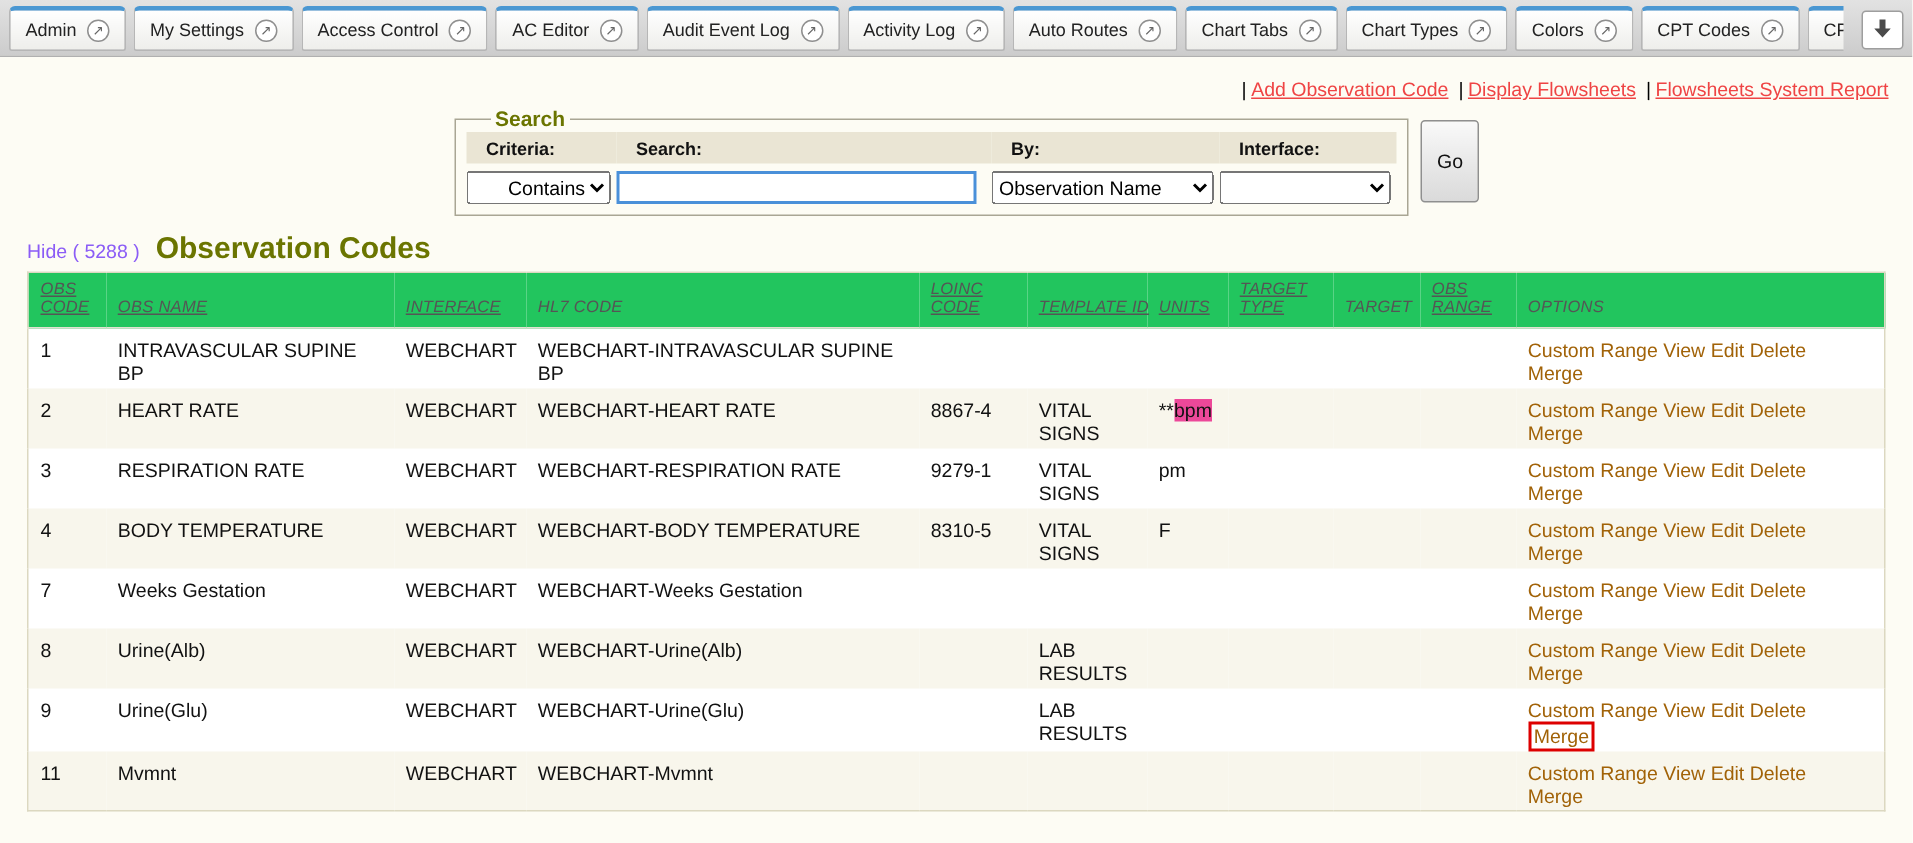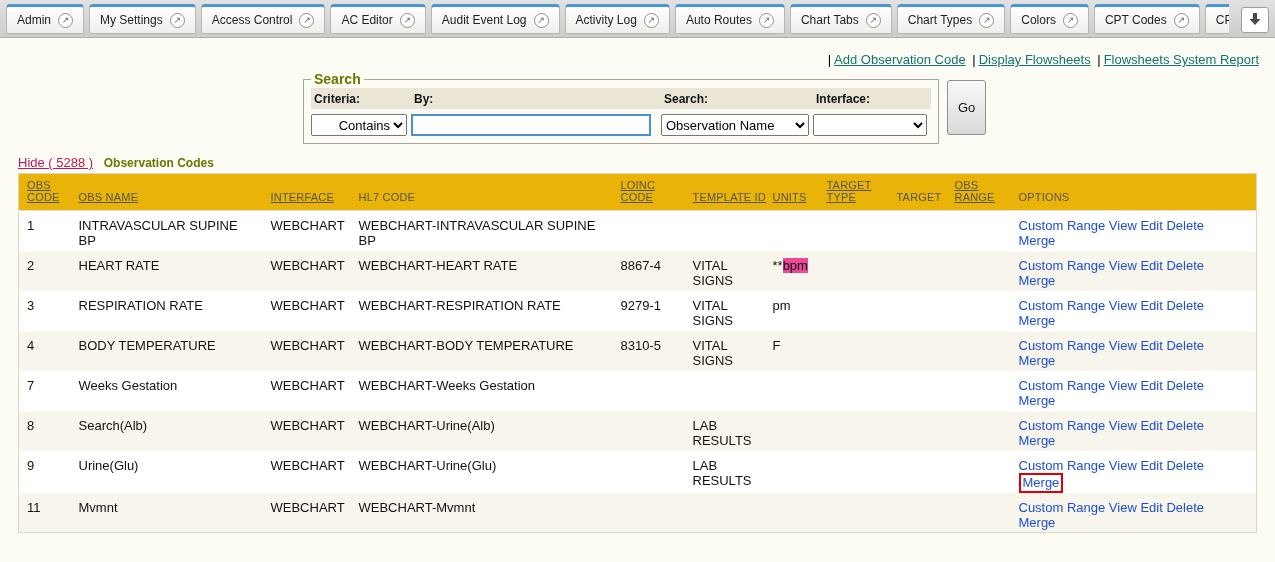--- a/index.html
+++ b/index.html
@@ -39,72 +39,72 @@
     background:#fff; border:1px solid #9e9e9e; border-radius:3px;
     display:flex; align-items:center; justify-content:center;
     cursor:pointer; padding:0;
   }
 
   
   .header-links {
     text-align:right; padding:14px 16px 0 0;
     font-size:13px; color:#000;
   }
-  .header-links a { color:#0f766e; cursor:pointer; }
+  .header-links a { color:#ef4444; cursor:pointer; }
   .sep { margin:0 3px; }
 
   
   .search-wrap { display:flex; align-items:center; margin:4px 0 0 303px; }
   fieldset.search-fs { border:1px solid #a9a694; padding:1px 7px 7px 7px; margin:0; }
   fieldset.search-fs legend {
-    color:#6b7500; font-weight:bold; font-size:14px; padding:0 3px;
+    color:#6b7500; font-weight:bold; font-size:14px; padding:0 3px;margin-left:16px;
   }
   .search-grid { display:grid; grid-template-columns:100px 250px 152px 118px; }
-  .lbl { background:#eae5d4; font-weight:bold; font-size:12px; padding:4px 3px 3px; }
+  .lbl { background:#eae5d4; font-weight:bold; font-size:12px; padding:4px 13px 3px; }
   .ctl { padding-top:5px; padding-right:6px; }
   select, input, button { font-family:"Liberation Sans", sans-serif; }
   select { font-size:13px; height:22px; }
   .criteria-select { width:96px;text-align:right; }
   .search-input {
     width:240px; height:22px; border:2px solid #4a90d9;
     font-size:13px; padding:1px 4px; background:#fff;
   }
   .by-select { width:148px; }
   .interface-select { width:114px; }
   .go-btn {
     margin-left:8px; font-size:13px; padding:19px 10px;
     background:linear-gradient(#f9f9f9,#dadada);
     border:1px solid #8f8f8f; border-radius:3px; cursor:pointer; color:#111;
   }
 
   
   .list-head { margin:11px 0 3px 18px; font-size:13px; }
-  .hide-link { color:#be185d; text-decoration:underline; cursor:pointer; }
-  .list-title { color:#6b7500; font-weight:bold; font-size:12px; margin-left:7px; }
+  .hide-link { color:#8b5cf6; cursor:pointer; }
+  .list-title { color:#6b7500; font-weight:bold; font-size:20px; margin-left:7px; }
 
   
   table.obs-table {
     table-layout:fixed; border-collapse:collapse;
     width:1239px; margin-left:18px;
     border:1px solid #dcd8c0; background:#fff; font-size:13px;
   }
-  thead tr { background:#eab308; }
+  thead tr { background:#22c55e;font-style:italic; }
   th {
     color:#555; font-weight:normal; font-size:11px; text-align:left;
     vertical-align:bottom; padding:5px 8px 7px;
     border-bottom:1px solid #e3e0d0; letter-spacing:0.2px;
   }
   th.sortable { text-decoration:underline; cursor:pointer; }
   th.nw { white-space:nowrap;margin-top:16px; }
   .c0{width:52px}.c1{width:192px}.c2{width:88px}.c3{width:262px}.c4{width:72px}
   .c5{width:80px}.c6{width:54px}.c7{width:70px}.c8{width:58px}.c9{width:64px}
   td { vertical-align:top; padding:7px 8px 0; height:40px; color:#111; }
   tbody tr:nth-child(even) { background:#f8f6ec; }
   .units-mark { background:#ec4899; }
-  .opt-link { color:#1d4ed8; text-decoration:none; cursor:pointer; }
+  .opt-link { color:#a16207; text-decoration:none; cursor:pointer; }
   .opt-link.red-box {
     border:2px solid #dd0000; padding:0 2px; display:inline-block; line-height:16px;
   }
 </style>
 </head>
 <body>
 
 <div class="tabbar">
   <div class="tabs" id="tabs">
       <div class="tab">
@@ -164,22 +164,22 @@
   </button>
 </div>
 
 <div class="header-links" id="header-links"><span class="sep">|</span><a href="#">Add Observation Code</a> <span class="sep">|</span><a href="#">Display Flowsheets</a> <span class="sep">|</span><a href="#">Flowsheets System Report</a> </div>
 
 <div class="search-wrap">
   <fieldset class="search-fs">
     <legend>Search</legend>
     <div class="search-grid">
       <div class="lbl">Criteria:</div>
+      <div class="lbl">Search:</div>
       <div class="lbl">By:</div>
-      <div class="lbl">Search:</div>
       <div class="lbl">Interface:</div>
       <div class="ctl"><select class="criteria-select"><option>Contains</option></select></div>
       <div class="ctl"><input class="search-input" value="" style=""></div>
       <div class="ctl"><select class="by-select"><option>Observation Name</option></select></div>
       <div class="ctl"><select class="interface-select"><option></option></select></div>
     </div>
   </fieldset>
   <button class="go-btn">Go</button>
 </div>
 
@@ -265,21 +265,21 @@
         <td></td>
         <td></td>
         <td></td>
         <td></td>
         <td></td>
         <td></td>
         <td><a class="opt-link" href="#">Custom Range</a> <a class="opt-link" href="#">View</a> <a class="opt-link" href="#">Edit</a> <a class="opt-link" href="#">Delete</a> <br><a class="opt-link" href="#">Merge</a></td>
       </tr>
       <tr>
         <td>8</td>
-        <td>Search(Alb)</td>
+        <td>Urine(Alb)</td>
         <td>WEBCHART</td>
         <td>WEBCHART-Urine(Alb)</td>
         <td></td>
         <td>LAB RESULTS</td>
         <td></td>
         <td></td>
         <td></td>
         <td></td>
         <td><a class="opt-link" href="#">Custom Range</a> <a class="opt-link" href="#">View</a> <a class="opt-link" href="#">Edit</a> <a class="opt-link" href="#">Delete</a> <br><a class="opt-link" href="#">Merge</a></td>
       </tr>

